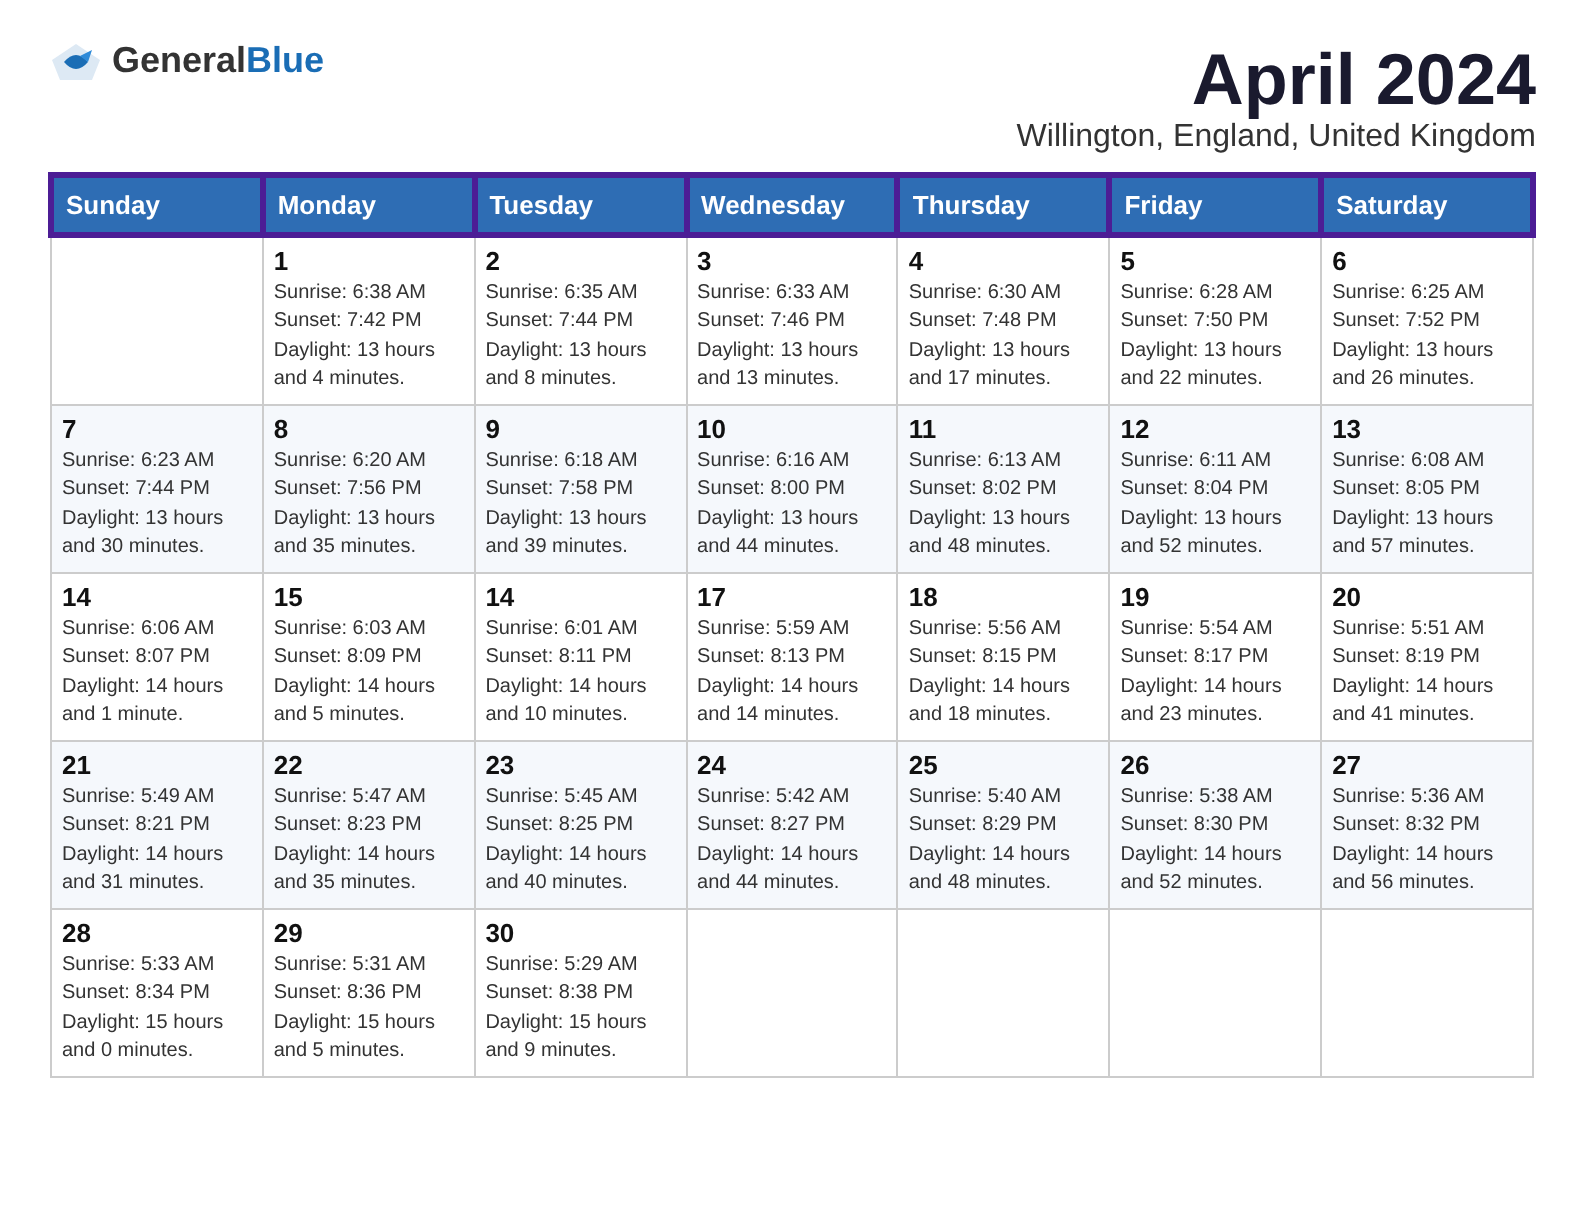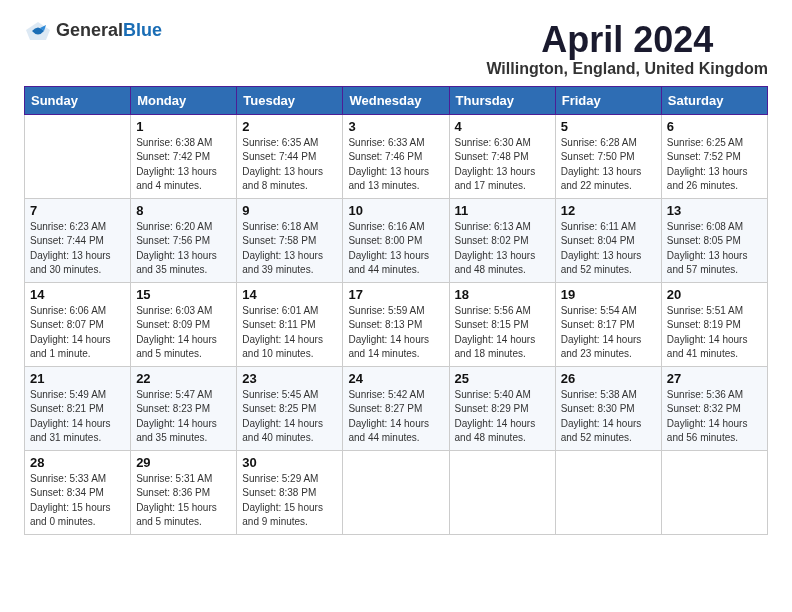--- a/index.html
+++ b/index.html
@@ -18,46 +18,46 @@
     }
     .logo {
       display: flex;
       gap: 4px;
     }
     .logo-icon {
       width: 28px;
       height: 22px;
     }
     .title-block {
-      text-align: center;
+      text-align: right;
     }
     .month-title {
       font-size: 36px;
       font-weight: bold;
       color: #1a1a2e;
       line-height: 1.1;
     }
     .location-title {
       font-size: 16px;
       color: #333;
-      font-weight: bold;
+      font-weight: normal;
     }
     table {
       width: 100%;
       border-collapse: collapse;
       margin-top: 8px;
     }
     thead tr th {
       background-color: #2e6db4;
       color: #fff;
       text-align: left;
       padding: 6px 6px;
       font-size: 13px;
       font-weight: bold;
-      border: 1px solid #4c1d95;
+      border: 3px solid #4c1d95;
     }
     tbody tr td {
       border: 1px solid #ccc;
       vertical-align: top;
       padding: 4px 5px;
       font-size: 10.5px;
       color: #222;
       width: 14.28%;
       min-height: 80px;
       height: 80px;

